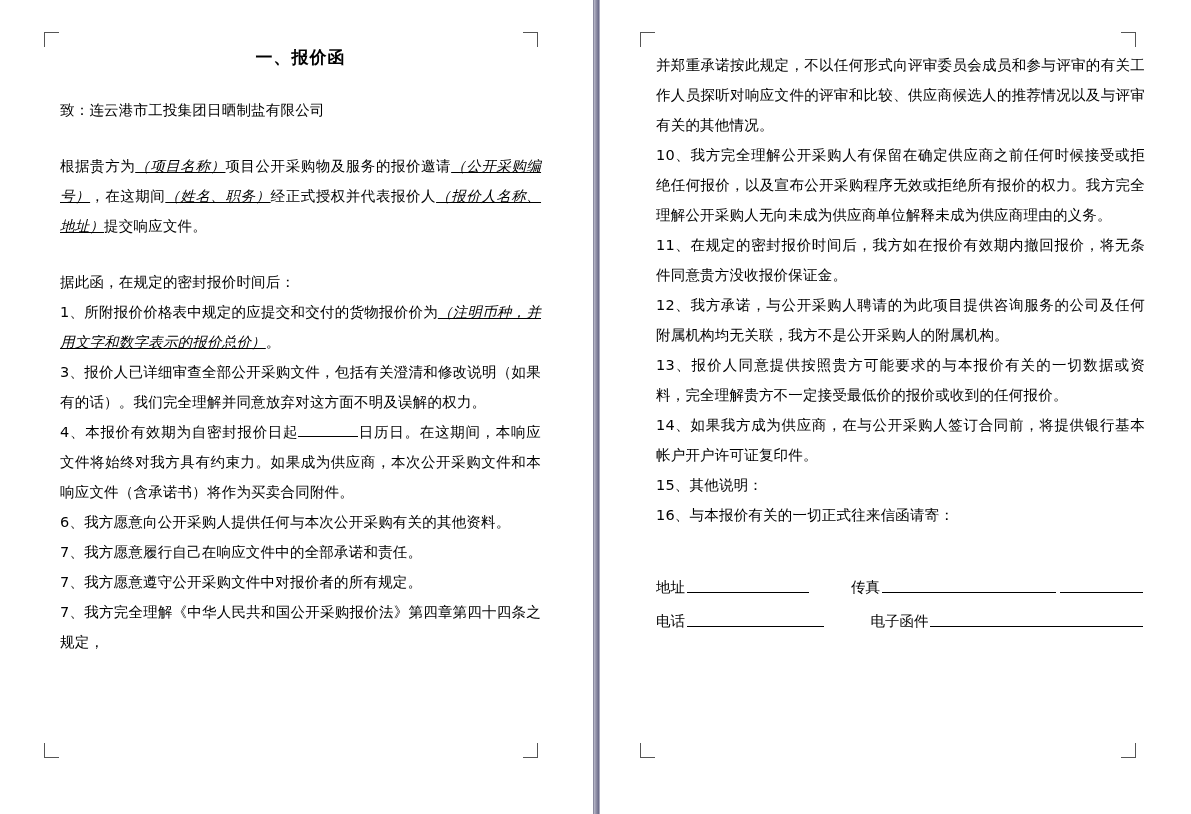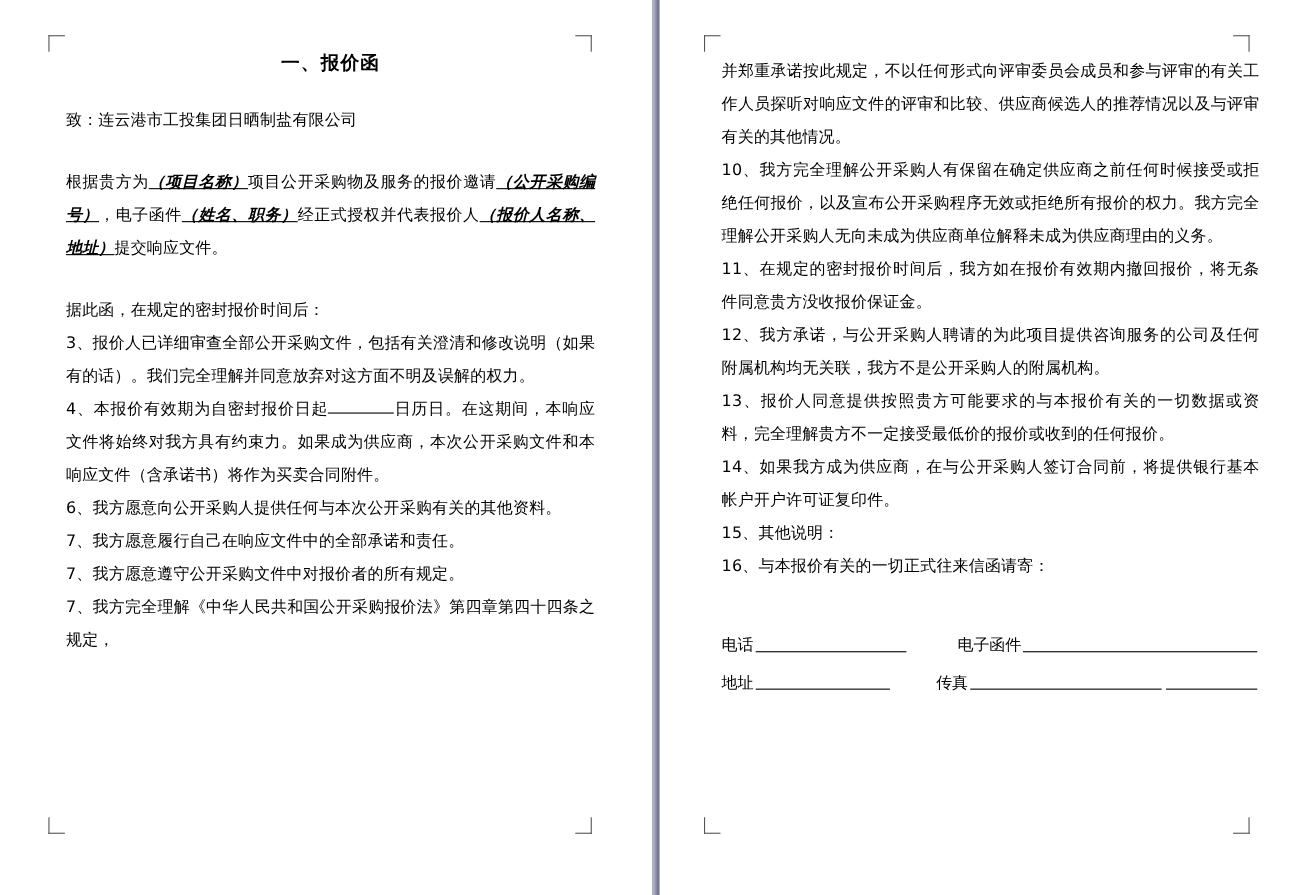--- a/index.html
+++ b/index.html
@@ -82,21 +82,20 @@
     line-height: 30px;
     color: #000;
     margin: 0 0 0 0;
     text-align: justify;
     letter-spacing: 0.2px;
   }
   .spacer-md { height: 26px; }
   .ital-u {
     font-style: italic;
     text-decoration: underline;
-    font-weight: bold;
   }
   .blank-line {
     display: inline-block;
     border-bottom: 1px solid #000;
     vertical-align: baseline;
   }
   .w60 { width: 60px; }
   .w130 { width: 130px; }
 
   .addr-block {
@@ -134,26 +133,27 @@
     <div class="crop br"></div>
 
     <div class="content">
 
       <div class="doc-title">一、报价函</div>
 
       <p class="line">致：连云港市工投集团日晒制盐有限公司</p>
 
       <div class="spacer-md"></div>
 
-      <p class="line"><span>根据贵方为</span><span class="ital-u">（项目名称）</span><span>项目公开采购物及服务的报价邀请</span><span class="ital-u">（公开采购编号）</span><span>，电子函件</span><span class="ital-u">（姓名、职务）</span><span>经正式授权并代表报价人</span><span class="ital-u">（报价人名称、地址）</span><span>提交响应文件。</span></p>
+      <p class="line"><span>根据贵方为</span><span class="ital-u">（项目名称）</span><span>项目公开采购物及服务的报价邀请</span><span class="ital-u">（公开采购编号）</span><span>，在这期间</span><span class="ital-u">（姓名、职务）</span><span>经正式授权并代表报价人</span><span class="ital-u">（报价人名称、地址）</span><span>提交响应文件。</span></p>
 
       <div class="spacer-md"></div>
 
       <p class="line">据此函，在规定的密封报价时间后：</p>
 
+      <p class="line"><span>1、所附报价价格表中规定的应提交和交付的货物报价价为</span><span class="ital-u">（注明币种，并用文字和数字表示的报价总价）</span><span>。</span></p>
 
 
       <p class="line">3、报价人已详细审查全部公开采购文件，包括有关澄清和修改说明（如果有的话）。我们完全理解并同意放弃对这方面不明及误解的权力。</p>
 
       <p class="line"><span>4、本报价有效期为自密封报价日起</span><span class="blank-line w60"></span><span>日历日。在这期间，本响应文件将始终对我方具有约束力。如果成为供应商，本次公开采购文件和本响应文件（含承诺书）将作为买卖合同附件。</span></p>
 
 
       <p class="line">6、我方愿意向公开采购人提供任何与本次公开采购有关的其他资料。</p>
       <p class="line">7、我方愿意履行自己在响应文件中的全部承诺和责任。</p>
       <p class="line">7、我方愿意遵守公开采购文件中对报价者的所有规定。</p>
@@ -176,32 +176,32 @@
       <p class="line">10、我方完全理解公开采购人有保留在确定供应商之前任何时候接受或拒绝任何报价，以及宣布公开采购程序无效或拒绝所有报价的权力。我方完全理解公开采购人无向未成为供应商单位解释未成为供应商理由的义务。</p>
       <p class="line">11、在规定的密封报价时间后，我方如在报价有效期内撤回报价，将无条件同意贵方没收报价保证金。</p>
       <p class="line">12、我方承诺，与公开采购人聘请的为此项目提供咨询服务的公司及任何附属机构均无关联，我方不是公开采购人的附属机构。</p>
       <p class="line">13、报价人同意提供按照贵方可能要求的与本报价有关的一切数据或资料，完全理解贵方不一定接受最低价的报价或收到的任何报价。</p>
       <p class="line">14、如果我方成为供应商，在与公开采购人签订合同前，将提供银行基本帐户开户许可证复印件。</p>
       <p class="line">15、其他说明：</p>
       <p class="line">16、与本报价有关的一切正式往来信函请寄：</p>
 
       <div class="addr-block">
         <div class="addr-row">
-          <span class="addr-label">电话</span>
-          <span class="fill fill-d"></span>
-          <span class="addr-gap"></span>
-          <span class="addr-label">电子函件</span>
-          <span class="fill fill-e"></span>
-        </div>
-        <div class="addr-row">
           <span class="addr-label">地址</span>
           <span class="fill fill-a"></span>
           <span class="addr-gap"></span>
           <span class="addr-label">传真</span>
           <span class="fill fill-b"></span>
           <span class="fill fill-c"></span>
         </div>
+        <div class="addr-row">
+          <span class="addr-label">电话</span>
+          <span class="fill fill-d"></span>
+          <span class="addr-gap"></span>
+          <span class="addr-label">电子函件</span>
+          <span class="fill fill-e"></span>
+        </div>
       </div>
 
     </div>
   </div>
 
 </div>
 
 </body></html>

